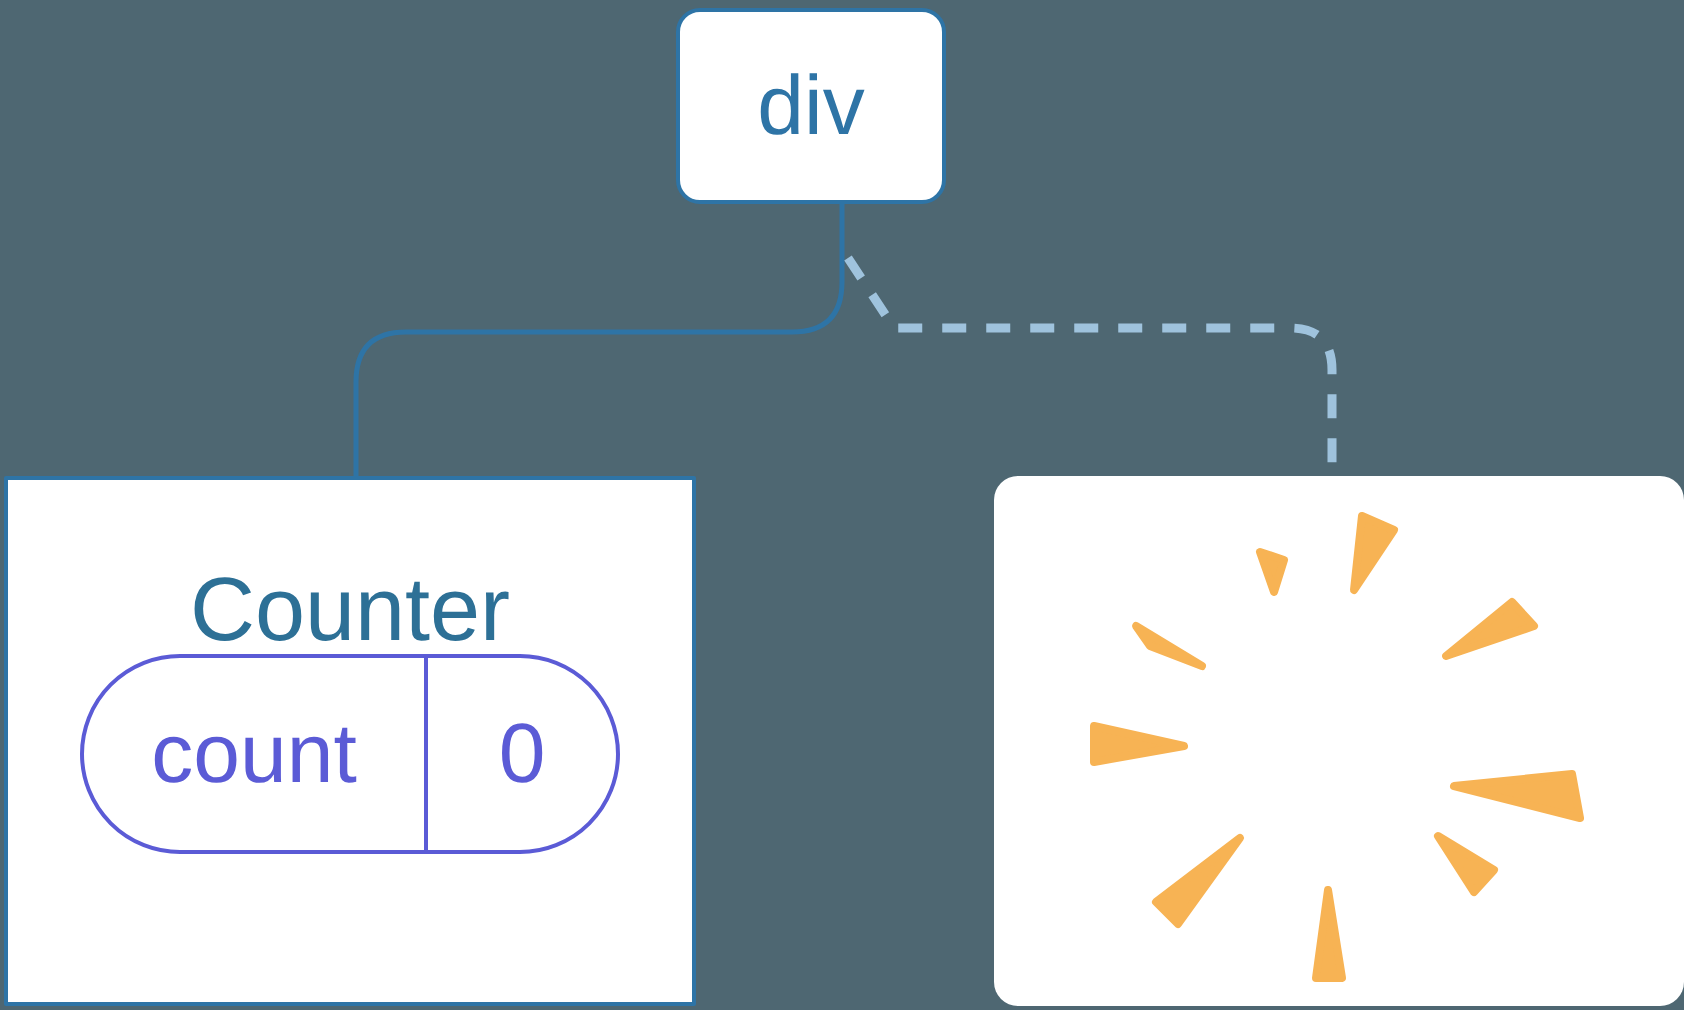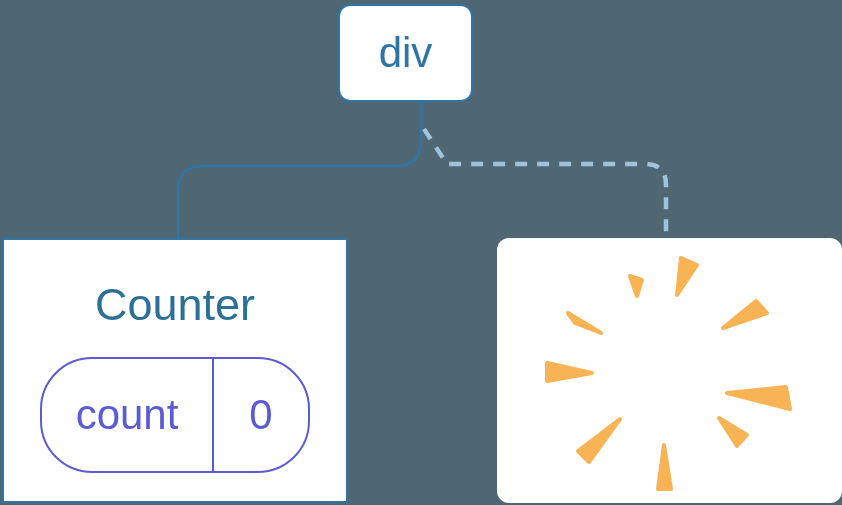--- a/index.html
+++ b/index.html
@@ -18,21 +18,21 @@
     display:flex;align-items:center;justify-content:center;
     color:var(--blue);font-size:42px;font-weight:500;line-height:1;
   }
   .card{position:absolute;top:238px;background:var(--card)}
   .card-counter{
     left:2px;width:346px;height:265px;border:2px solid var(--blue);border-radius:1px;
     display:flex;flex-direction:column;align-items:center;
   }
   .counter-title{margin-top:42px;font-size:45px;font-weight:500;line-height:1;color:var(--teal)}
   .state-pill{
-    margin-top:30px;width:270px;height:116px;border:2px solid var(--indigo);
+    width:270px;height:100px;border:2px solid var(--indigo);
     border-radius:52px;display:flex;color:var(--indigo);overflow:hidden;
   }
   .pill-key{flex:0 0 172px;display:flex;align-items:center;justify-content:center;
     border-right:2px solid var(--indigo);font-size:42px}
   .pill-val{flex:1;display:flex;align-items:center;justify-content:center;font-size:42px}
   .card-poof{left:497px;width:345px;height:265px;border-radius:12px}
   .poof{display:block;width:100%;height:100%}
   .poof polygon{fill:var(--poof);stroke:var(--poof);stroke-width:4;stroke-linejoin:round}
 </style>
 </head>

